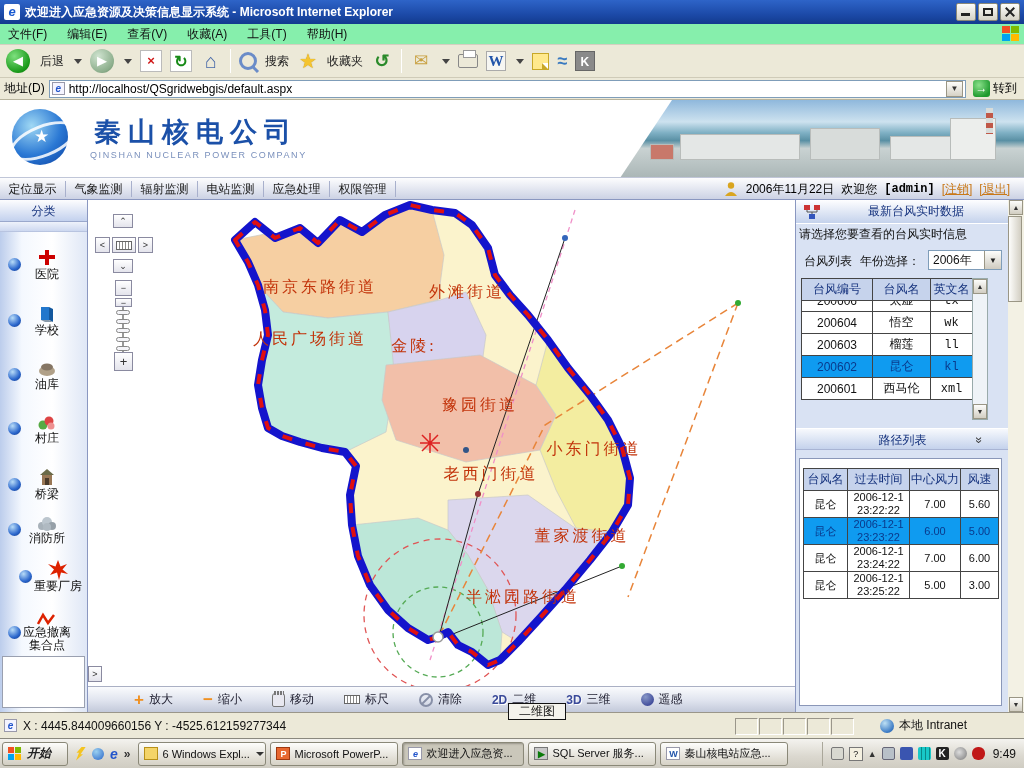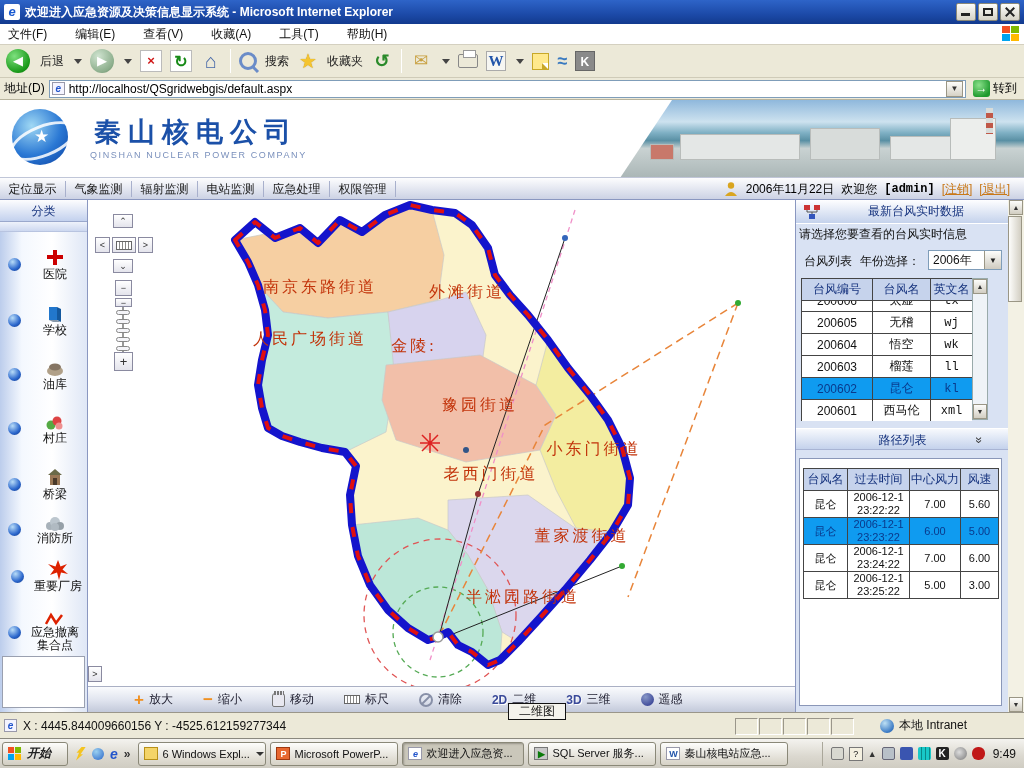--- a/index.html
+++ b/index.html
@@ -14,22 +14,22 @@
     font-weight:bold; font-size:13px; text-align:center; line-height:15px; margin-right:5px; font-style:italic; }
   .win-btns { margin-left:auto; display:flex; gap:2px; }
   .win-btn { width:20px; height:18px; background:linear-gradient(180deg,#fdfdfb,#d6d2c6); border:1px solid #8a8878;
     border-radius:2px; position:relative; }
   .win-btn .bar { position:absolute; left:4px; bottom:4px; width:9px; height:3px; background:#222; }
   .win-btn .box { position:absolute; left:4px; top:4px; width:10px; height:8px; border:2px solid #222; }
   .win-btn .x1,.win-btn .x2 { position:absolute; left:3px; top:7px; width:12px; height:2px; background:#222; }
   .win-btn .x1 { transform:rotate(45deg);} .win-btn .x2 { transform:rotate(-45deg);}
 
   
-  .menubar { position:absolute; left:0; top:24px; width:1024px; height:21px; background:#ffffff;
-    border-bottom:1px solid #d4d0c0; display:flex; align-items:center; padding-left:8px; gap:28px; color:#111; }
+  .menubar { position:absolute; left:0; top:24px; width:1024px; height:21px; background:#86efac;
+    border-bottom:1px solid #d4d0c0; display:flex; align-items:center; padding-left:8px; gap:20px; color:#111; }
   .menubar .flag { margin-left:auto; margin-right:4px; width:18px; height:17px; display:grid;
     grid-template-columns:8px 8px; grid-template-rows:7px 7px; gap:1px; }
   .menubar .flag i { display:block; }
 
   
   .toolbar { position:absolute; left:0; top:45px; width:1024px; height:33px; background:#ece9d8;
     border-bottom:1px solid #cfcbb8; display:flex; align-items:center; gap:8px; padding:0 6px; color:#222; }
   .tb-circle { width:24px; height:24px; border-radius:50%; color:#fff; font-size:13px; text-align:center; line-height:23px; }
   .tb-back { background:radial-gradient(circle at 35% 30%,#7ee07e,#1a9a1a 70%,#0a6a0a); }
   .tb-fwd  { background:radial-gradient(circle at 35% 30%,#cfe3cf,#8cae8c 70%,#5c805c); }
@@ -86,21 +86,21 @@
 
   
   .content { position:absolute; left:0; top:200px; width:1024px; height:512px; background:#fff; }
 
   
   .sidebar { position:absolute; left:0; top:0; width:88px; height:512px;
     background:linear-gradient(90deg,#bccdec 0%,#f4f8fe 25%,#ffffff 60%,#dfe7f6 100%); border-right:1px solid #8a97c0; }
   .sb-title { height:22px; background:linear-gradient(180deg,#fdfdfe,#c3d1ee); border-bottom:1px solid #9aa8cc;
     color:#16337e; text-align:center; line-height:22px; }
   .sb-subbar { height:10px; background:linear-gradient(180deg,#eef2fb,#cdd8f0); border-bottom:1px solid #b8c4e0; }
-  .sb-item { position:absolute; left:8px; width:76px; display:flex; align-items:center; gap:8px; }
+  .sb-item { position:absolute; left:8px; width:76px; display:flex; align-items:center; }
   .sphere { width:13px; height:13px; border-radius:50%; flex:0 0 13px;
     background:radial-gradient(circle at 35% 30%,#b8dcf8,#2a66cc 60%,#11337e); }
   .sb-ic-label { width:52px; display:flex; flex-direction:column; align-items:center; }
   .sb-label { color:#111; text-align:center; line-height:13px; }
   .sb-bottom-box { position:absolute; left:2px; top:456px; width:83px; height:52px; background:#fff; border:1px solid #9aa0b0; }
 
   
   .map-area { position:absolute; left:88px; top:0; width:707px; height:512px; background:#fff; }
   .map-svg { position:absolute; left:0; top:0; }
   .map-label { position:absolute; transform:translate(-50%,-50%); color:#c2330a; font-weight:normal; font-size:16px;
@@ -556,25 +556,20 @@
                 <col style="width:58px;">
                 <col style="width:42px;">
               </colgroup>
             <tbody>
                 <tr>
               <td>200606</td>
                   <td>太虚</td>
                   <td style="font-family:'Liberation Mono',monospace;">tx</td>
                 </tr>
             <tr>
-              <td>200605</td>
-                  <td>无稽</td>
-                  <td style="font-family:'Liberation Mono',monospace;">wj</td>
-                </tr>
-            <tr>
               <td>200604</td>
                   <td>悟空</td>
                   <td style="font-family:'Liberation Mono',monospace;">wk</td>
                 </tr>
             <tr>
               <td>200603</td>
                   <td>榴莲</td>
                   <td style="font-family:'Liberation Mono',monospace;">ll</td>
                 </tr>
             <tr class="sel">

